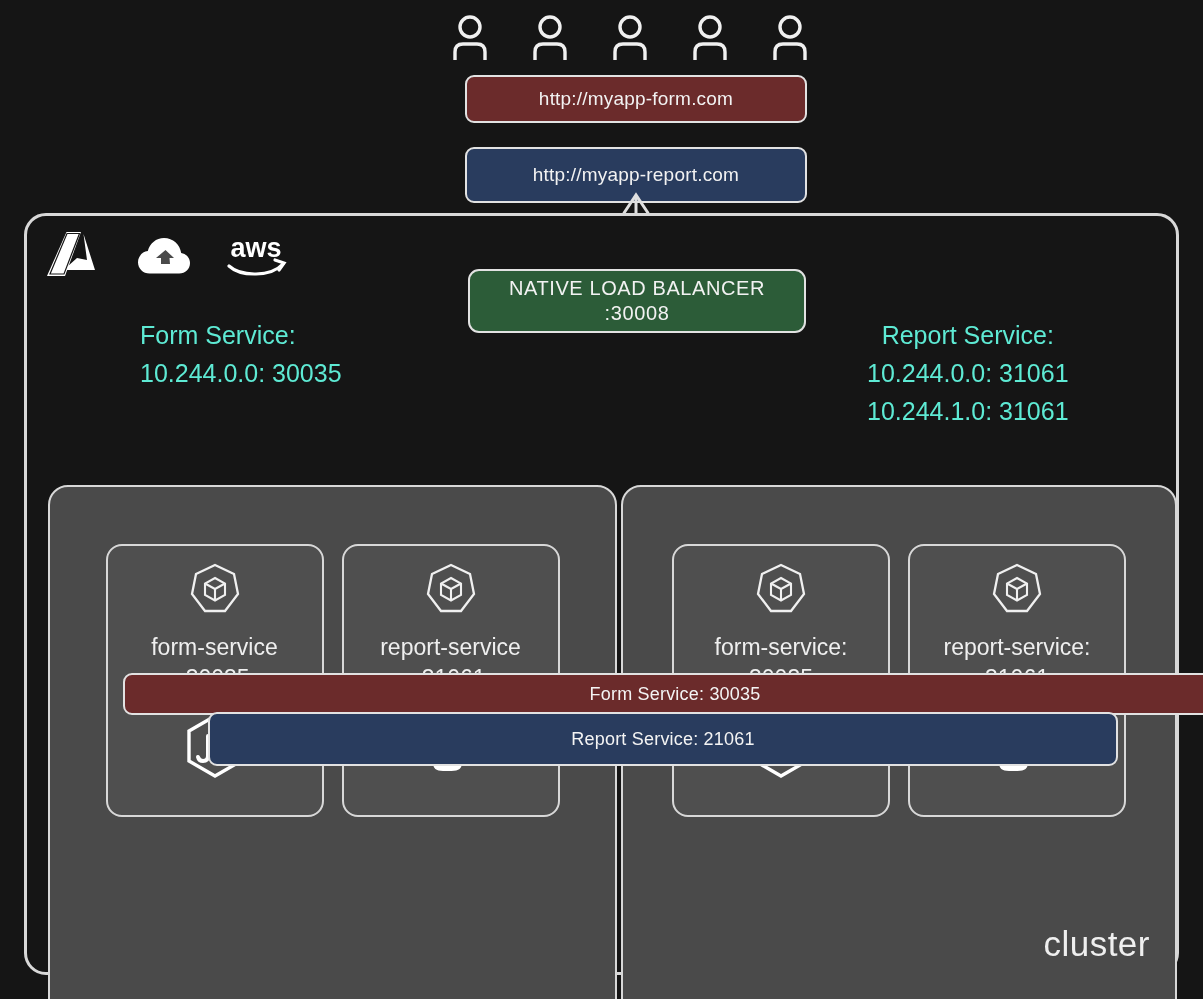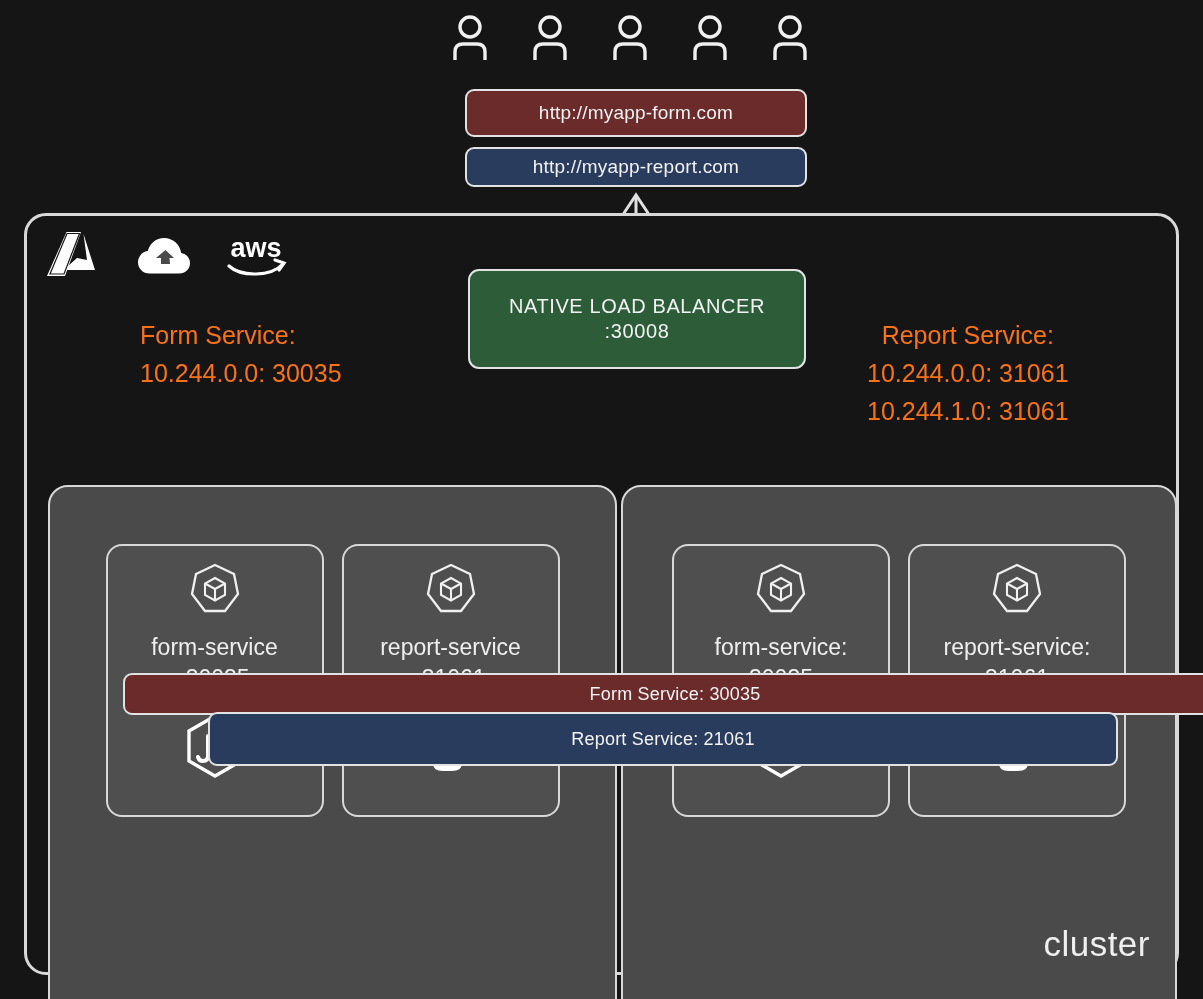--- a/index.html
+++ b/index.html
@@ -43,22 +43,22 @@
     box-sizing: border-box;
     border: 2.5px solid #e2e2e2;
     border-radius: 9px;
     display: flex;
     align-items: center;
     justify-content: center;
     font-size: 19px;
     color: #f2f2f2;
     letter-spacing: .2px;
   }
-  #url-form  { left: 465px; top: 89px;  width: 342px; height: 48px; background: #6b2b2b; }
-  #url-report{ left: 465px; top: 147px; width: 342px; height: 40px; background: #293c5e; }
+  #url-form  { left: 465px; top: 75px;  width: 342px; height: 48px; background: #6b2b2b; }
+  #url-report{ left: 465px; top: 147px; width: 342px; height: 56px; background: #293c5e; }
 
   
   .arrow-svg { position: absolute; overflow: visible; }
   #arrow-top    { left: 600px; top: 193px; width: 80px; height: 70px; }
   #arrow-bottom { left: 608px; top: 345px; width: 60px; height: 113px; }
 
   
   #cluster {
     position: absolute;
     left: 24px;
@@ -87,33 +87,33 @@
     font-size: 35px;
     color: #efefef;
     letter-spacing: .5px;
   }
 
   
   .svc-desc {
     position: absolute;
     font-size: 25px;
     line-height: 38px;
-    color: #f97316;
+    color: #5eead4;
     white-space: nowrap;
   }
   #svc-desc-left  { left: 113px; top: 100px; text-align: left; }
   #svc-desc-right { left: 840px; top: 100px; text-align: center; }
 
   
   #load-balancer {
     position: absolute;
     left: 441px;
     top: 53px;
     width: 338px;
-    height: 100px;
+    height: 64px;
     box-sizing: border-box;
     background: #2c5c38;
     border: 2.5px solid #e2e2e2;
     border-radius: 11px;
     display: flex;
     flex-direction: column;
     align-items: center;
     justify-content: center;
     gap: 2px;
   }

